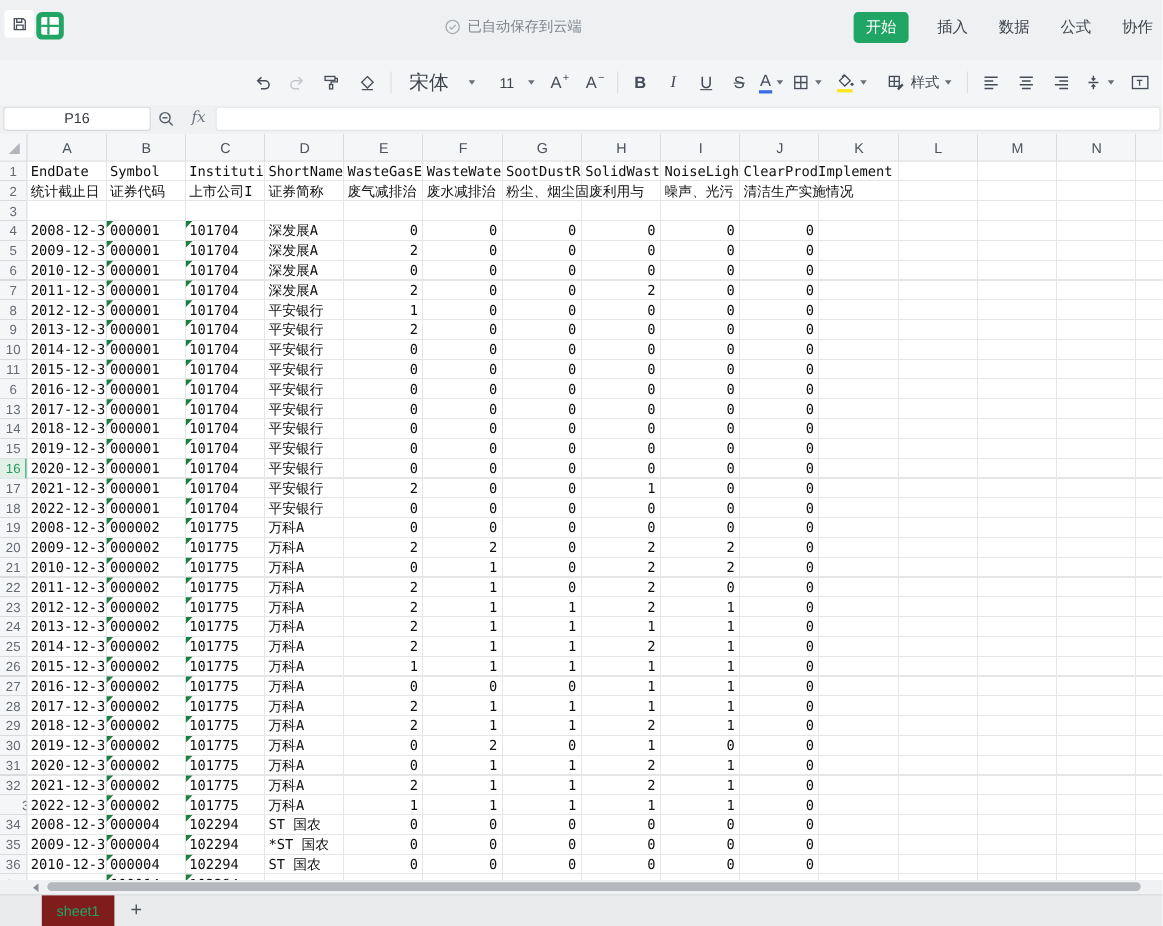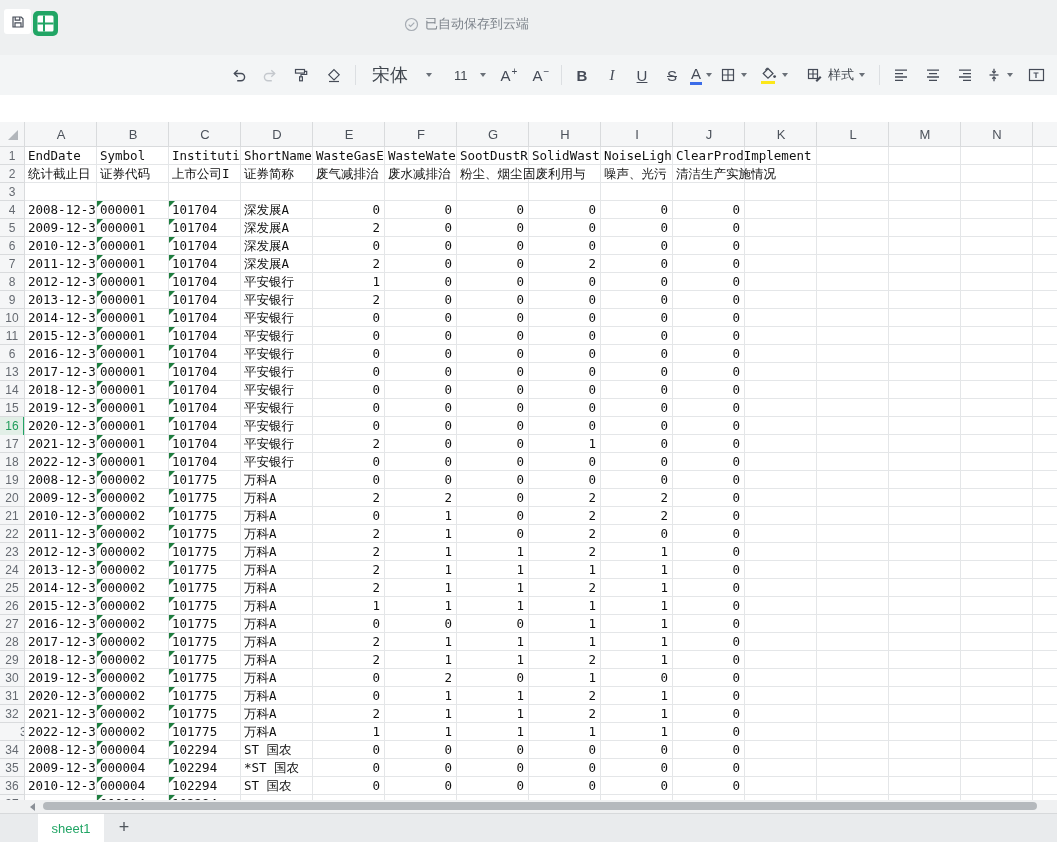--- a/index.html
+++ b/index.html
@@ -59,21 +59,21 @@
         font-family:"DejaVu Sans Mono","Liberation Mono",monospace;font-size:12.5px;color:#101010}
   .cell.num{text-align:right;padding-right:5px;padding-left:0}
   .cell.ovf{overflow:visible}
   .tri{position:absolute;width:0;height:0;border-top:6px solid #1e7e3e;border-right:6px solid transparent}
 
   
   .hscroll{position:absolute;left:0;top:800px;width:1057px;height:13px;background:#f0f1f2}
   .hs-arrow{position:absolute;left:30px;top:3px;width:0;height:0;border-right:5px solid #8b9097;border-top:4px solid transparent;border-bottom:4px solid transparent}
   .hs-thumb{position:absolute;left:43px;top:2px;width:994px;height:8px;border-radius:4px;background:#b5b9bd}
   .tabbar{position:absolute;left:0;top:813px;width:1057px;height:29px;background:#e9ebed;border-top:1px solid #d7d9db}
-  .sheet-tab{position:absolute;left:38px;top:0;width:66px;height:29px;background:#ffffff;color:#21a565;font-size:13px;text-align:center;line-height:29px}
+  .sheet-tab{position:absolute;left:38px;top:0;width:66px;height:29px;background:#7f1d1d;color:#21a565;font-size:13px;text-align:center;line-height:29px}
   .add-sheet{position:absolute;left:112px;top:0;width:24px;height:29px;text-align:center;line-height:27px;font-size:18px;color:#4f555c}
 
   svg{display:block}
 </style>
 </head>
 <body>
 
 <div class="app">
 
   <div class="titlebar">
@@ -94,20 +94,28 @@
         </svg>
     </div>
     <div class="autosave">
       <span>
         <svg width="15" height="15" viewBox="0 0 15 15">
             <circle cx="7.5" cy="7.5" r="6" fill="none" stroke="#a6acb3" stroke-width="1.2"></circle>
             <path d="M4.7 7.6l1.9 1.9 3.7-3.9" fill="none" stroke="#a6acb3" stroke-width="1.2"></path>
           </svg>
       </span>
       <span>已自动保存到云端</span>
+    </div>
+    <div class="menu">
+      <span class="menu-tab active">开始</span>
+      <span class="menu-tab">插入</span>
+      <span class="menu-tab">数据</span>
+      <span class="menu-tab">公式</span>
+      <span class="menu-tab">协作</span>
+
     </div>
   </div>
 
   <div class="toolbar">
     <div class="tbtn">
       <svg width="17" height="16" viewBox="0 0 17 16">
           <path d="M3.5 6.5H10a3.6 3.6 0 0 1 0 7.2H6.2" fill="none" stroke="#454b57" stroke-width="1.4"></path>
           <path d="M6.7 3.2 3.3 6.5l3.4 3.3" fill="none" stroke="#454b57" stroke-width="1.4"></path>
         </svg>
     </div>
@@ -220,20 +228,32 @@
       <span class="caret"></span>
     </div>
     <div class="tbtn" style="margin-left:4px">
       <svg width="18" height="16" viewBox="0 0 18 16">
           <rect x="2.5" y="2.5" width="14" height="11" fill="none" stroke="#454b57" stroke-width="1.2"></rect>
           <path d="M6.5 6h5M9 6v5" stroke="#454b57" stroke-width="1.2"></path>
         </svg>
     </div>
   </div>
 
+  <div class="formula-row">
+    <div class="name-box">P16</div>
+    <div class="fb-zoom">
+      <svg width="17" height="17" viewBox="0 0 17 17">
+          <circle cx="7" cy="7" r="4.6" fill="none" stroke="#596069" stroke-width="1.3"></circle>
+          <path d="M10.4 10.4 14 14" stroke="#596069" stroke-width="1.3"></path>
+          <path d="M4.8 7h4.4" stroke="#596069" stroke-width="1.3"></path>
+        </svg>
+    </div>
+    <div class="fb-fx">fx</div>
+    <div class="formula-input"></div>
+  </div>
 
   <div class="col-headers" id="col-headers">
       <div class="lines"></div>
       <div class="colletter" style="left: 25px;">A</div>
       <div class="colletter" style="left: 97px;">B</div>
       <div class="colletter" style="left: 169px;">C</div>
       <div class="colletter" style="left: 241px;">D</div>
       <div class="colletter" style="left: 313px;">E</div>
       <div class="colletter" style="left: 385px;">F</div>
       <div class="colletter" style="left: 457px;">G</div>

